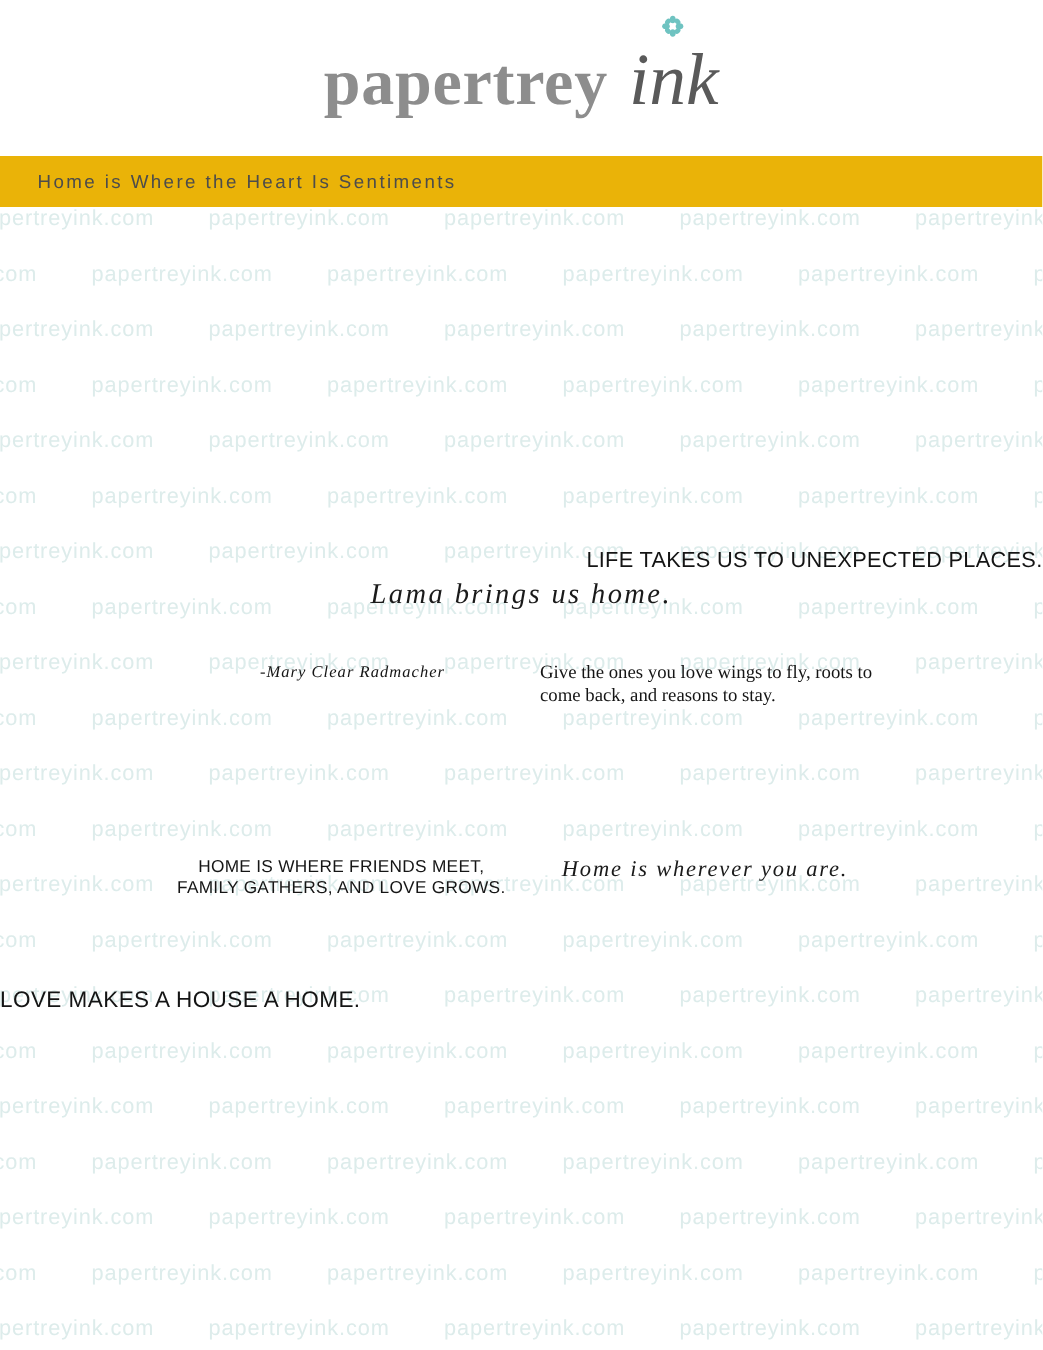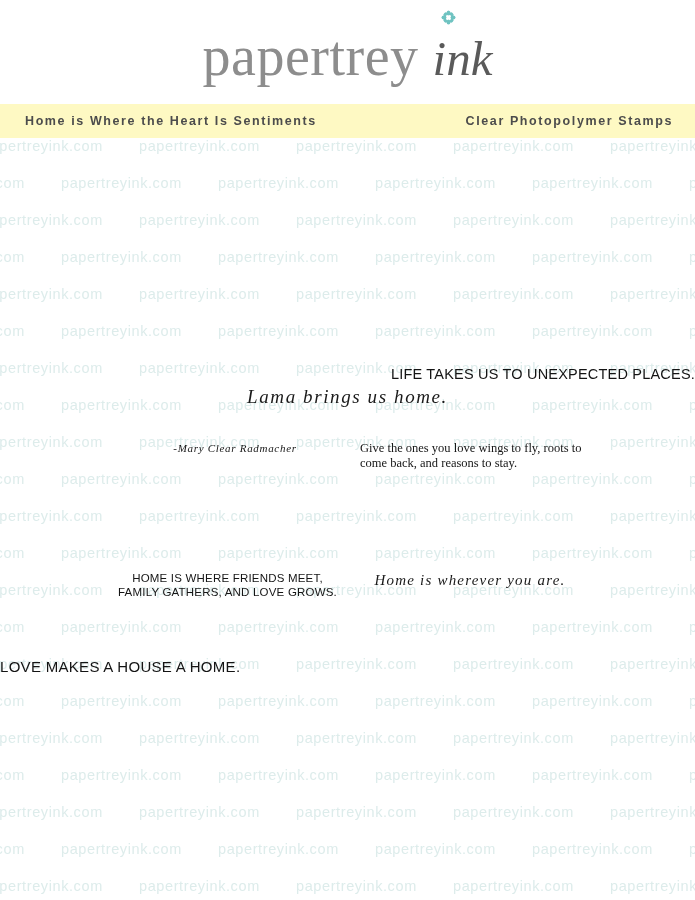--- a/index.html
+++ b/index.html
@@ -32,24 +32,25 @@
   .logo-wrap {
     position: absolute;
     left: 0;
     right: 0;
     top: 24px;
     text-align: center;
     white-space: nowrap;
   }
   .logo-papertrey {
     font-family: "Liberation Serif", serif;
-    font-size: 56px;
+    font-size: 44px;
     color: #8d8d8d;
     letter-spacing: 0.5px;
     vertical-align: baseline;
+    font-weight: bold;
   }
   .logo-ink {
     font-family: "Liberation Serif", serif;
     font-style: italic;
     font-size: 49px;
     color: #5a5a5a;
     margin-left: 14px;
     vertical-align: baseline;
     text-align: right;
   }
@@ -61,24 +62,23 @@
     height: 15px;
   }
 
   
   .banner {
     position: absolute;
     top: 104px;
     left: 0;
     width: 695px;
     height: 34px;
-    background: #fef9c3;
+    background: #eab308;
     display: flex;
     align-items: center;
-    font-weight: bold;
   }
   .banner-left {
     position: absolute;
     left: 25px;
     font-size: 12.5px;
     letter-spacing: 1.6px;
     color: #4c4c4c;
     font-family: "Liberation Sans", sans-serif;
   }
   .banner-right {
@@ -241,21 +241,20 @@
         <ellipse cx="14.2" cy="14.2" rx="3" ry="2.2" transform="rotate(-45 14.2 14.2)"></ellipse>
         <ellipse cx="14.2" cy="5.8" rx="3" ry="2.2" transform="rotate(45 14.2 5.8)"></ellipse>
         <ellipse cx="5.8" cy="14.2" rx="3" ry="2.2" transform="rotate(45 5.8 14.2)"></ellipse>
       </g>
       <circle cx="10" cy="10" r="2.2" fill="#ffffff"></circle>
     </svg>
   </div>
 
   <div class="banner">
     <div class="banner-left">Home is Where the Heart Is Sentiments</div>
-    <div class="banner-right">Clear Photopolymer Stamps</div>
   </div>
 
   <div class="watermarks" id="watermark-field">
       <div class="wm-row" style="top: 0px; left: -18px;"><span>papertreyink.com</span><span>papertreyink.com</span><span>papertreyink.com</span><span>papertreyink.com</span><span>papertreyink.com</span></div>
       <div class="wm-row" style="top: 37px; left: -96px;"><span>papertreyink.com</span><span>papertreyink.com</span><span>papertreyink.com</span><span>papertreyink.com</span><span>papertreyink.com</span><span>papertreyink.com</span></div>
       <div class="wm-row" style="top: 74px; left: -18px;"><span>papertreyink.com</span><span>papertreyink.com</span><span>papertreyink.com</span><span>papertreyink.com</span><span>papertreyink.com</span></div>
       <div class="wm-row" style="top: 111px; left: -96px;"><span>papertreyink.com</span><span>papertreyink.com</span><span>papertreyink.com</span><span>papertreyink.com</span><span>papertreyink.com</span><span>papertreyink.com</span></div>
       <div class="wm-row" style="top: 148px; left: -18px;"><span>papertreyink.com</span><span>papertreyink.com</span><span>papertreyink.com</span><span>papertreyink.com</span><span>papertreyink.com</span></div>
       <div class="wm-row" style="top: 185px; left: -96px;"><span>papertreyink.com</span><span>papertreyink.com</span><span>papertreyink.com</span><span>papertreyink.com</span><span>papertreyink.com</span><span>papertreyink.com</span></div>
       <div class="wm-row" style="top: 222px; left: -18px;"><span>papertreyink.com</span><span>papertreyink.com</span><span>papertreyink.com</span><span>papertreyink.com</span><span>papertreyink.com</span></div>

